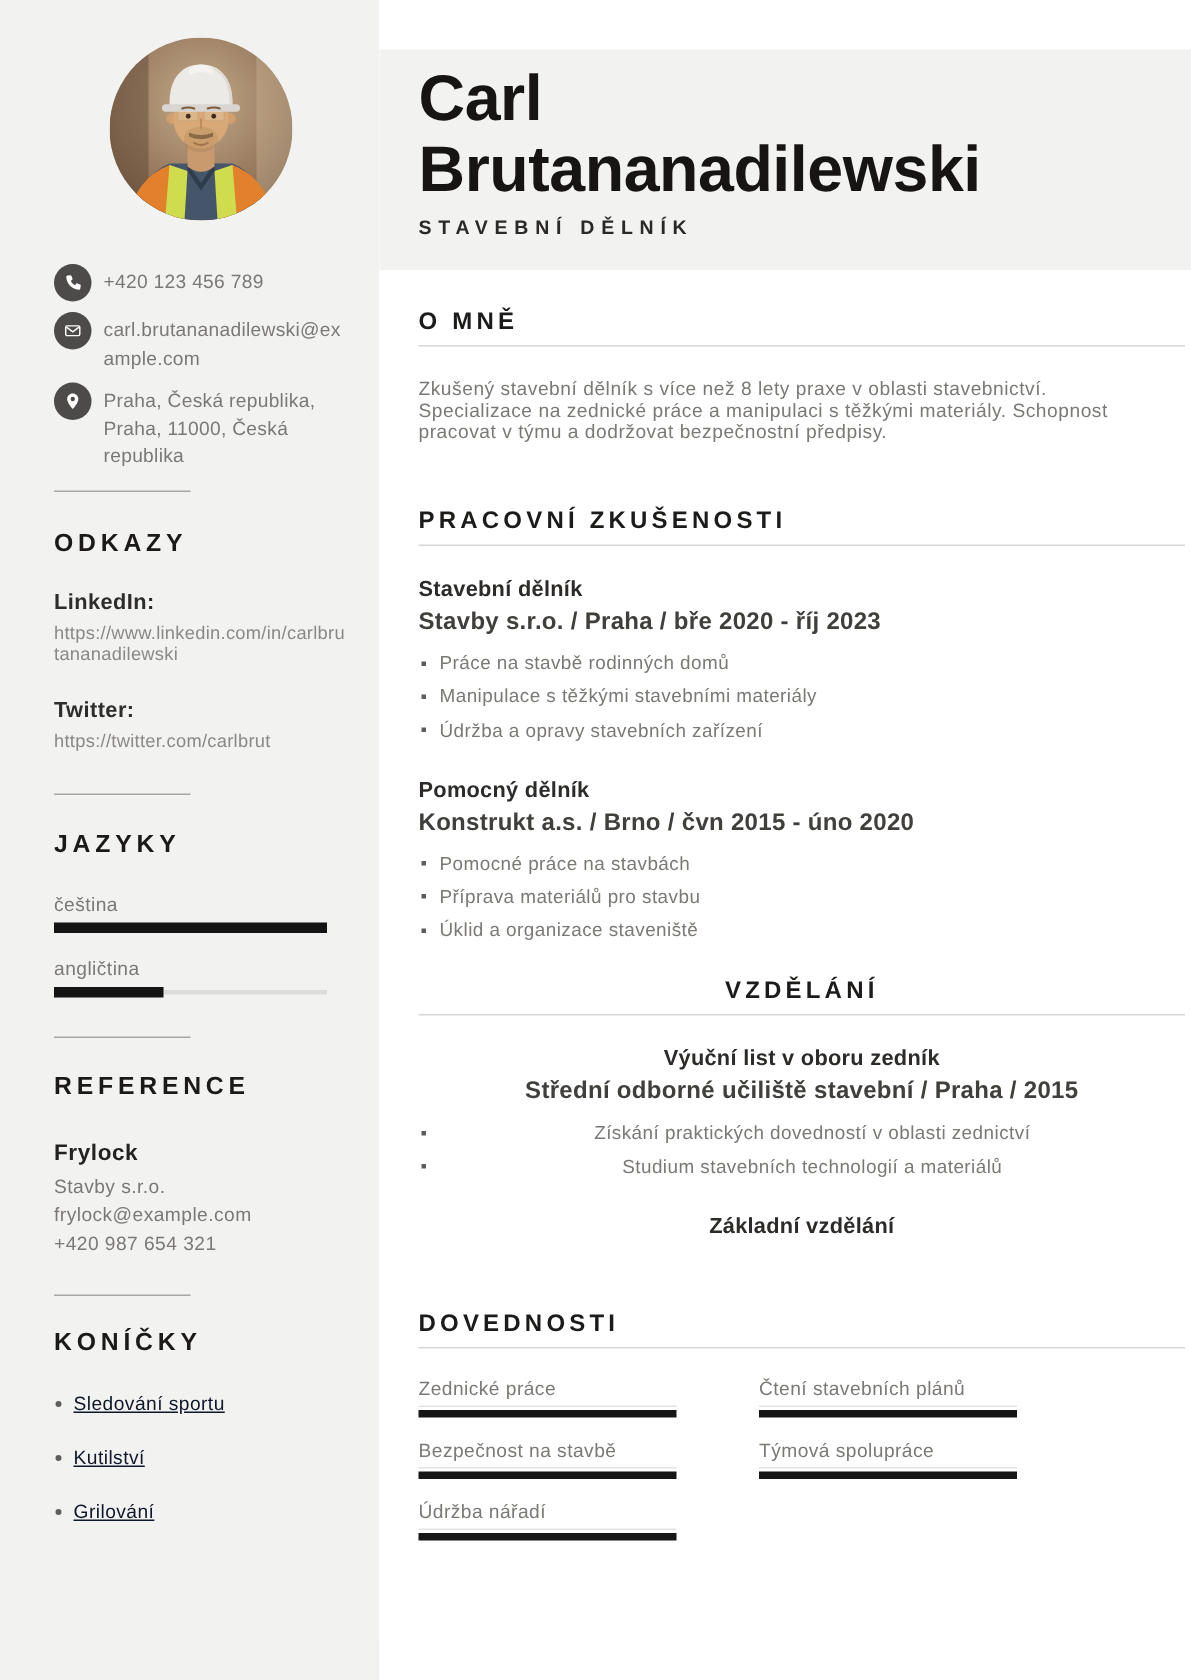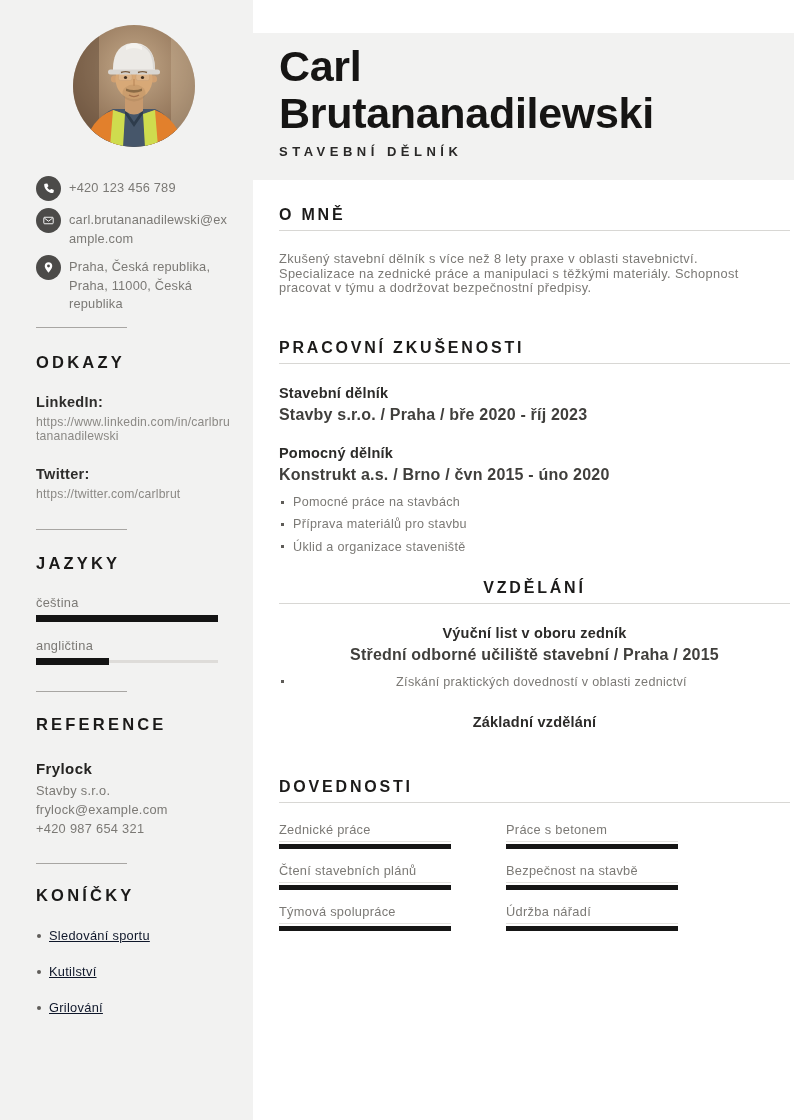--- a/index.html
+++ b/index.html
@@ -225,20 +225,25 @@
         <p class="about-text">Zkušený stavební dělník s více než 8 lety praxe v oblasti stavebnictví. Specializace na zednické práce a manipulaci s těžkými materiály. Schopnost pracovat v týmu a dodržovat bezpečnostní předpisy.</p>
       </section>
 
       <section class="sec-exp">
         <h2 class="section-head">PRACOVNÍ ZKUŠENOSTI</h2>
         <div class="rule"></div>
 
         <div class="entry">
           <div class="entry-title">Stavební dělník</div>
           <div class="entry-meta">Stavby s.r.o. / Praha / bře 2020 - říj 2023</div>
+          <ul>
+            <li>Práce na stavbě rodinných domů</li>
+            <li>Manipulace s těžkými stavebními materiály</li>
+            <li>Údržba a opravy stavebních zařízení</li>
+          </ul>
         </div>
 
         <div class="entry">
           <div class="entry-title">Pomocný dělník</div>
           <div class="entry-meta">Konstrukt a.s. / Brno / čvn 2015 - úno 2020</div>
           <ul>
             <li>Pomocné práce na stavbách</li>
             <li>Příprava materiálů pro stavbu</li>
             <li>Úklid a organizace staveniště</li>
           </ul>
@@ -247,45 +252,40 @@
 
       <section class="sec-edu">
         <h2 class="section-head">VZDĚLÁNÍ</h2>
         <div class="rule"></div>
 
         <div class="entry">
           <div class="entry-title">Výuční list v oboru zedník</div>
           <div class="entry-meta">Střední odborné učiliště stavební / Praha / 2015</div>
           <ul>
             <li>Získání praktických dovedností v oblasti zednictví</li>
+            <li>Studium stavebních technologií a materiálů</li>
           </ul>
         </div>
 
         <div class="entry">
           <div class="entry-title">Základní vzdělání</div>
         </div>
       </section>
 
       <section class="sec-skills">
         <h2 class="section-head">DOVEDNOSTI</h2>
         <div class="rule"></div>
         <div class="skill-grid">
           <div class="skill">
             <div class="skill-name">Zednické práce</div>
             <div class="skill-track">
                 <div class="skill-bar" style="width: 100%;"></div>
               </div>
           </div>
           <div class="skill">
-            <div class="skill-name">Práce s betonem</div>
-            <div class="skill-track">
-                <div class="skill-bar" style="width: 100%;"></div>
-              </div>
-          </div>
-          <div class="skill">
             <div class="skill-name">Čtení stavebních plánů</div>
             <div class="skill-track">
                 <div class="skill-bar" style="width: 100%;"></div>
               </div>
           </div>
           <div class="skill">
             <div class="skill-name">Bezpečnost na stavbě</div>
             <div class="skill-track">
                 <div class="skill-bar" style="width: 100%;"></div>
               </div>

